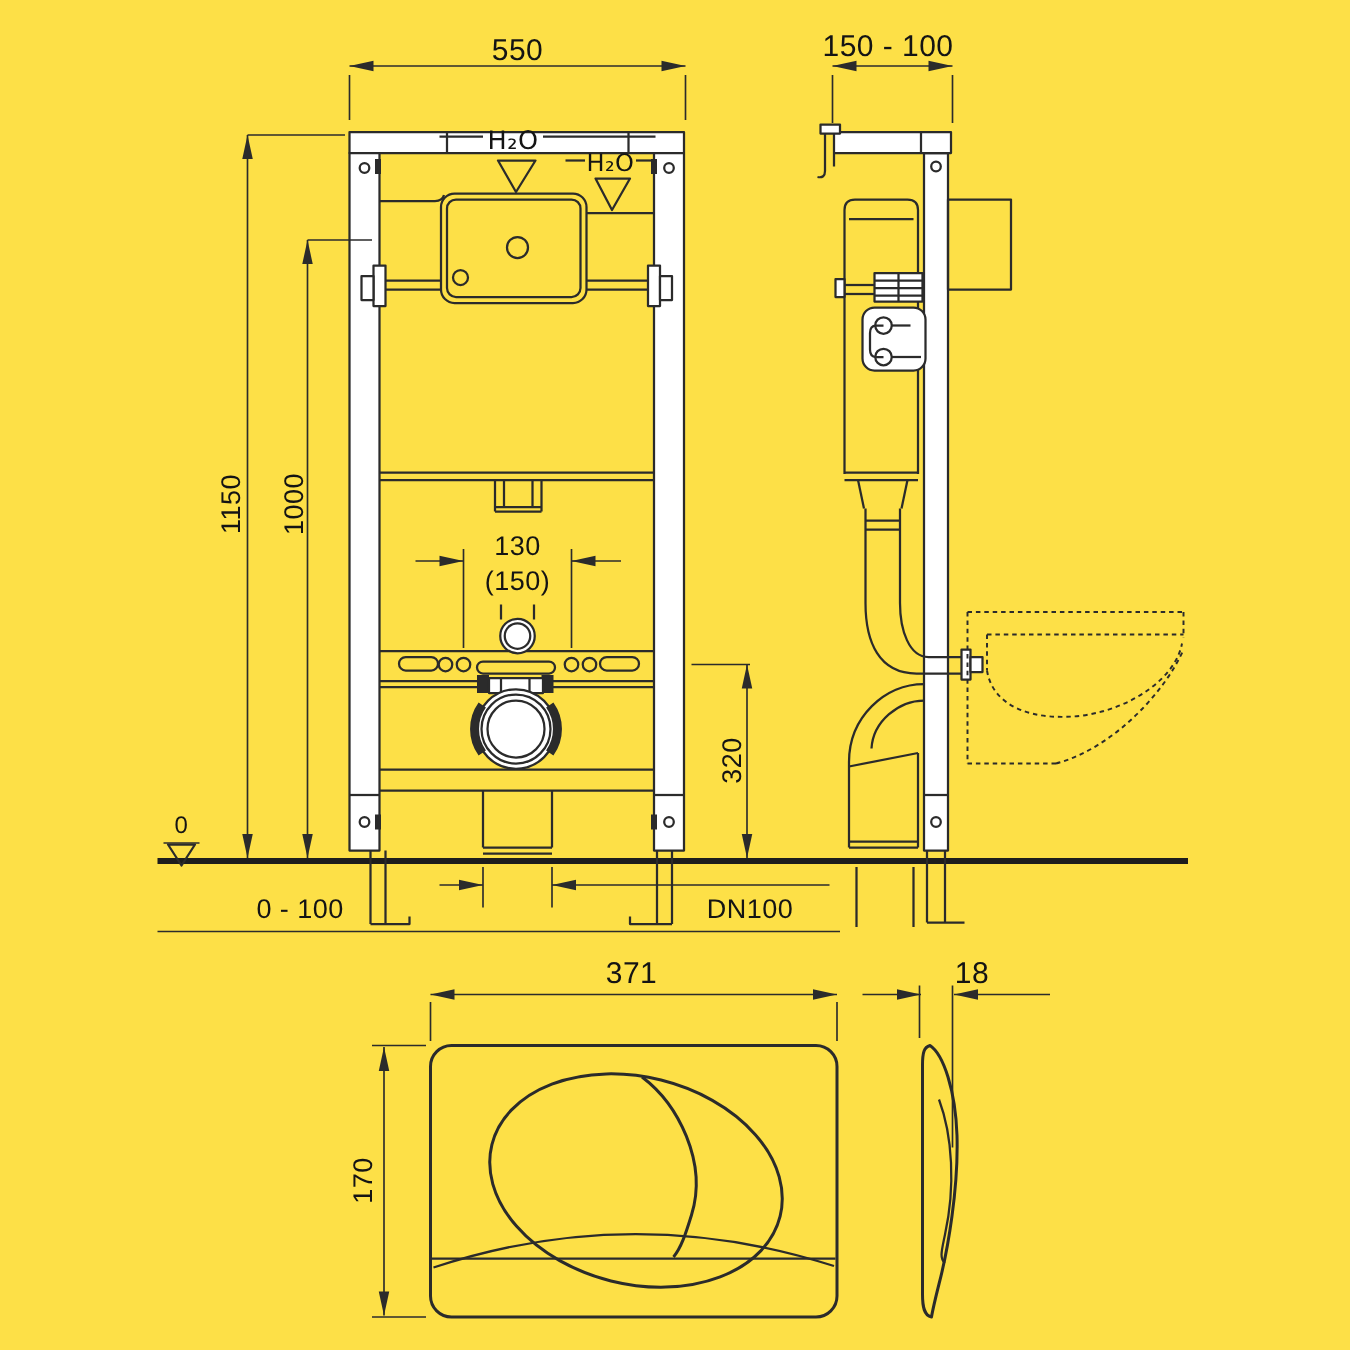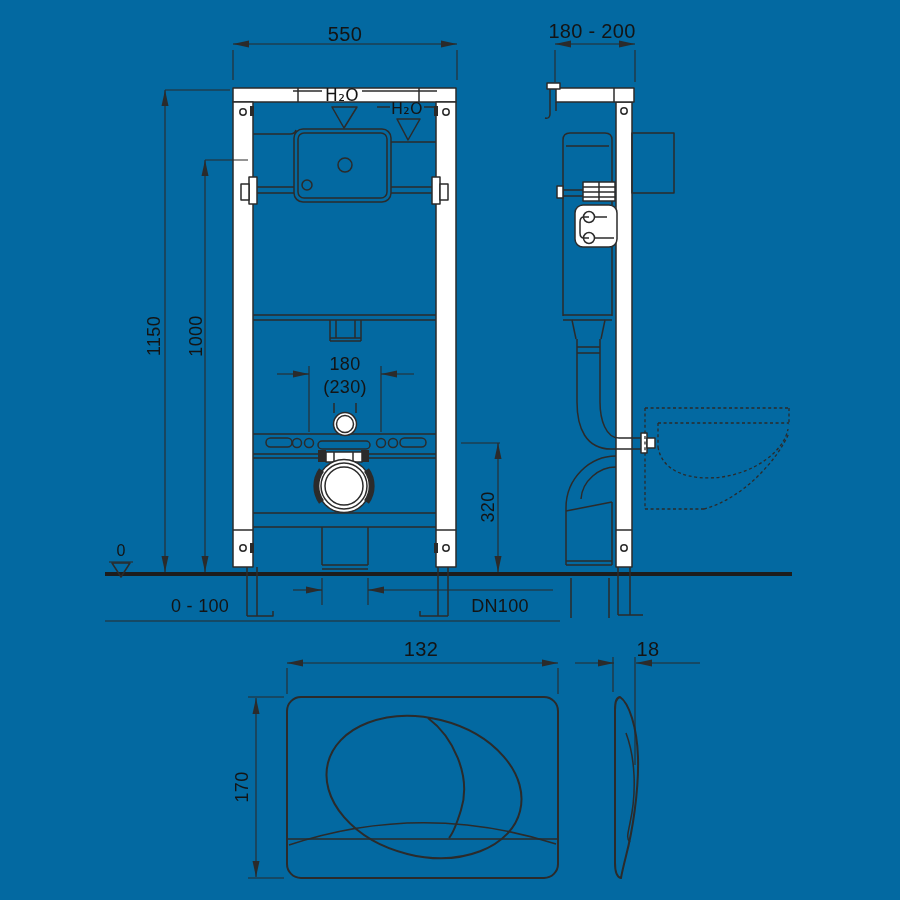--- a/index.html
+++ b/index.html
@@ -1,16 +1,16 @@
 <!DOCTYPE html>
 <html><head>
 <meta charset="utf-8">
 <style>
   html,body{margin:0;padding:0;background:#fff;}
-  .canvas{position:relative;width:900px;height:900px;background:#0369a1;
+  .canvas{position:relative;width:900px;height:900px;background:#fde047;
           font-family:"Liberation Sans",sans-serif;overflow:hidden;}
   .canvas svg{position:absolute;left:0;top:0;}
   .lbl{position:absolute;transform:translate(-50%,-50%);font-size:18px;color:#141414;
        white-space:nowrap;letter-spacing:.3px;line-height:1;}
   .lbl.rot{transform:translate(-50%,-50%) rotate(-90deg);}
   .s20{font-size:20px}.s17{font-size:17px}.s16{font-size:16px}
   .h2o{font-family:"DejaVu Sans","Liberation Sans",sans-serif;}
   
   .ol{stroke:#2b2b2b;stroke-width:1.5;fill:none;stroke-linejoin:round;}
   .olw{stroke:#2b2b2b;stroke-width:1.5;fill:#fff;stroke-linejoin:round;}
@@ -286,28 +286,28 @@
     <line class="dim" x1="575" y1="663" x2="614" y2="663"></line>
     <line class="dim" x1="636" y1="663" x2="700" y2="663"></line>
     <polygon class="ar" points="614,663 598,659.5 598,666.5"></polygon>
     <polygon class="ar" points="636,663 652,659.5 652,666.5"></polygon>
     <line class="dim" x1="613" y1="657" x2="613" y2="692"></line>
     <line class="dim" x1="635" y1="657" x2="635" y2="765"></line>
   </g>
 </svg>
 
 <div class="lbl s20" style="left:345px;top:34px">550</div>
-<div class="lbl s20" style="left:592px;top:31px">180 - 200</div>
+<div class="lbl s20" style="left:592px;top:31px">150 - 100</div>
 <div class="lbl s17 h2o" style="left:342px;top:95px">H₂O</div>
 <div class="lbl s16 h2o" style="left:407px;top:109px">H₂O</div>
 <div class="lbl rot" style="left:154px;top:336px">1150</div>
 <div class="lbl rot" style="left:196px;top:336px">1000</div>
-<div class="lbl" style="left:345px;top:364px">180</div>
-<div class="lbl" style="left:345px;top:387px">(230)</div>
+<div class="lbl" style="left:345px;top:364px">130</div>
+<div class="lbl" style="left:345px;top:387px">(150)</div>
 <div class="lbl rot" style="left:488px;top:507px">320</div>
 <div class="lbl s16" style="left:121px;top:551px">0</div>
 <div class="lbl" style="left:200px;top:606px">0 - 100</div>
 <div class="lbl" style="left:500px;top:606px">DN100</div>
-<div class="lbl s20" style="left:421px;top:649px">132</div>
+<div class="lbl s20" style="left:421px;top:649px">371</div>
 <div class="lbl rot" style="left:242px;top:787px">170</div>
 <div class="lbl s20" style="left:648px;top:649px">18</div>
 
 </div>
 
 </body></html>

